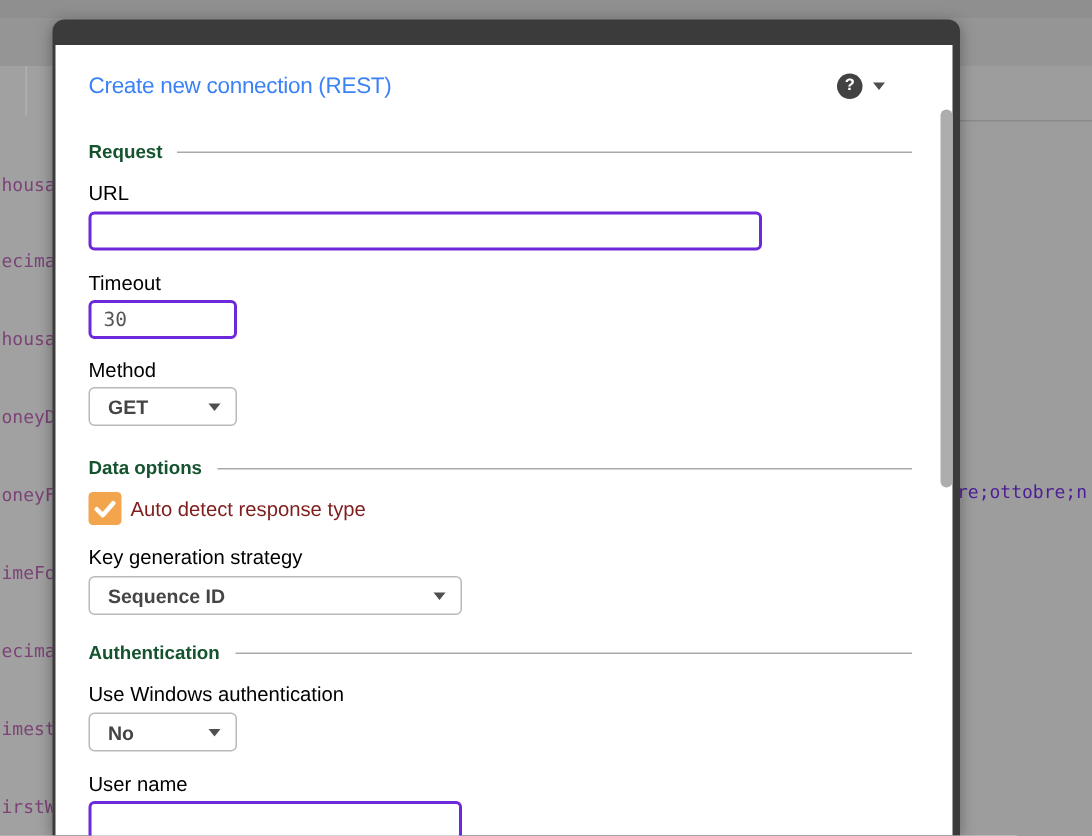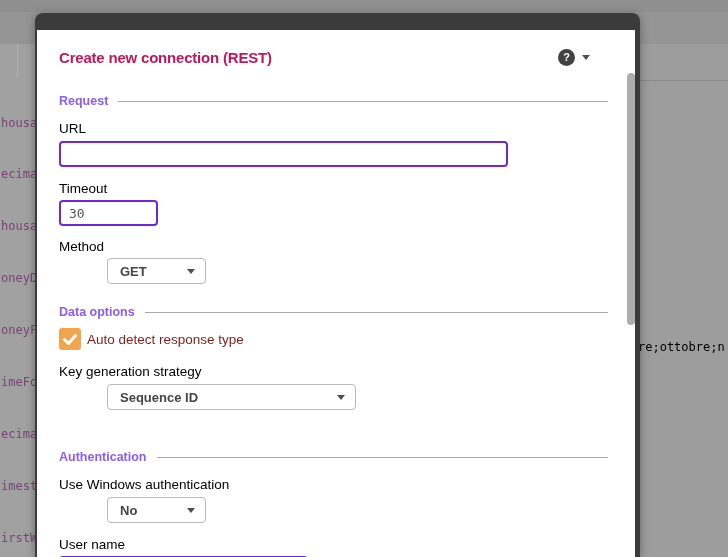--- a/index.html
+++ b/index.html
@@ -9,59 +9,59 @@
 
   
   .bg-strip-top   { position:absolute; left:0; top:0; width:728px; height:12px; background:#8f8f8f; }
   .bg-strip-tool  { position:absolute; left:0; top:12px; width:728px; height:32px; background:#959595; }
   .bg-hline-81    { position:absolute; left:640px; top:80px; width:88px; height:1px; background:#8a8a8a; }
   .bg-left-gutter { position:absolute; left:0; top:44px; width:35px; height:513px; background:#a1a1a1; }
   .bg-vline       { position:absolute; left:17px; top:44px; width:1px; height:33px; background:#b2b2b2; }
   .bg-code { position:absolute; left:1px; top:80px; width:34px; overflow:hidden;
              font-family:"DejaVu Sans Mono", monospace; font-size:12px; line-height:17.3px;
              color:#7b4376; white-space:pre; }
-  .bg-string { position:absolute; left:638px; top:339px; width:90px; overflow:hidden;
+  .bg-string { position:absolute; left:638px; top:320px; width:90px; overflow:hidden;
                font-family:"DejaVu Sans Mono", monospace; font-size:12px; line-height:17.3px;
-               color:#000000; white-space:pre; }
+               color:#4c1d95; white-space:pre; }
 
   
   .dialog { position:absolute; left:35px; top:13px; width:605px; height:544px;
             background:#3b3b3b; border-radius:8px 8px 0 0;
             box-shadow:0 2px 10px rgba(0,0,0,.35); }
   .dialog-body { position:absolute; left:2px; right:5px; top:17px; bottom:0; background:#ffffff; }
   .scroll-thumb { position:absolute; right:0px; top:43px; width:8px; height:252px;
                   background:#adadad; border-radius:4px; }
 
   .content { padding:0 27px 0 22px; }
 
   .dlg-header { display:flex; align-items:center; justify-content:space-between; margin-top:18px; height:18px; }
-  .dlg-title { font-size:15px; font-weight:bold; color:#be185d; letter-spacing:-0.2px; }
+  .dlg-title { font-size:15px; font-weight:normal; color:#3b82f6; letter-spacing:-0.2px; }
   .help-wrap { display:flex; align-items:center; gap:7px; margin-right:18px; }
   .help-circle { width:17px; height:17px; border-radius:50%; background:#424242; color:#ffffff;
                  font-size:11px; font-weight:bold; display:flex; align-items:center;
                  justify-content:center; line-height:1; }
   .caret { width:0; height:0; border-left:4.5px solid transparent; border-right:4.5px solid transparent;
            border-top:5px solid #4f4f4f; }
 
   .section-row { display:flex; align-items:center; }
-  .section-label { font-size:12.5px; font-weight:bold; color:#8b5cf6; line-height:14px; white-space:nowrap; }
+  .section-label { font-size:12.5px; font-weight:bold; color:#14532d; line-height:14px; white-space:nowrap; }
   .section-line { flex:1; height:1px; background:#a9a9a9; margin-left:10px; }
-  .mt28{margin-top:28px;} .mt21{margin-top:21px;} .mt22{margin-top:40px;}
+  .mt28{margin-top:28px;} .mt21{margin-top:21px;} .mt22{margin-top:18px;}
 
   .field-label { font-size:13.5px; color:#000000; line-height:15px; }
   .lm13{margin-top:13px;} .lm14{margin-top:14px;}
 
   .tb { display:block; margin-top:5px; height:26px; border:2px solid #6d28d9; border-radius:4px;
         background:#fff; font-size:13px; color:#555; padding:0 8px; outline:none; }
   .tb-url { margin-top:5px; width:449px; }
   .tb-small { margin-top:4px; width:99px; font-family:"DejaVu Sans Mono", monospace; }
   .tb-med { margin-top:4px; width:249px; }
 
   .dropdown { position:relative; margin-top:4px; height:26px; border:1px solid #b9b9b9; border-radius:4px;
-              background:#fff; display:flex; align-items:center; padding-left:12px; cursor:default;margin-left:48px; }
+              background:#fff; display:flex; align-items:center; padding-left:12px; cursor:default; }
   .dd-small { width:99px; } .dd-med { width:249px; margin-top:5px; }
   .dd-no { margin-top:5px; }
   .dropdown .dd-value { font-size:13px; font-weight:bold; color:#454545; }
   .dropdown .caret { position:absolute; right:10px; top:10px; }
 
   .check-row { display:flex; align-items:center; margin-top:9px; }
   .checkbox { width:22px; height:22px; border-radius:3px; background:#e6e6e6; position:relative; }
   .checkbox[data-checked="true"] { background:#f2a54c; }
   .checkbox .check { display:none; position:absolute; inset:0; }
   .checkbox[data-checked="true"] .check { display:block; }

